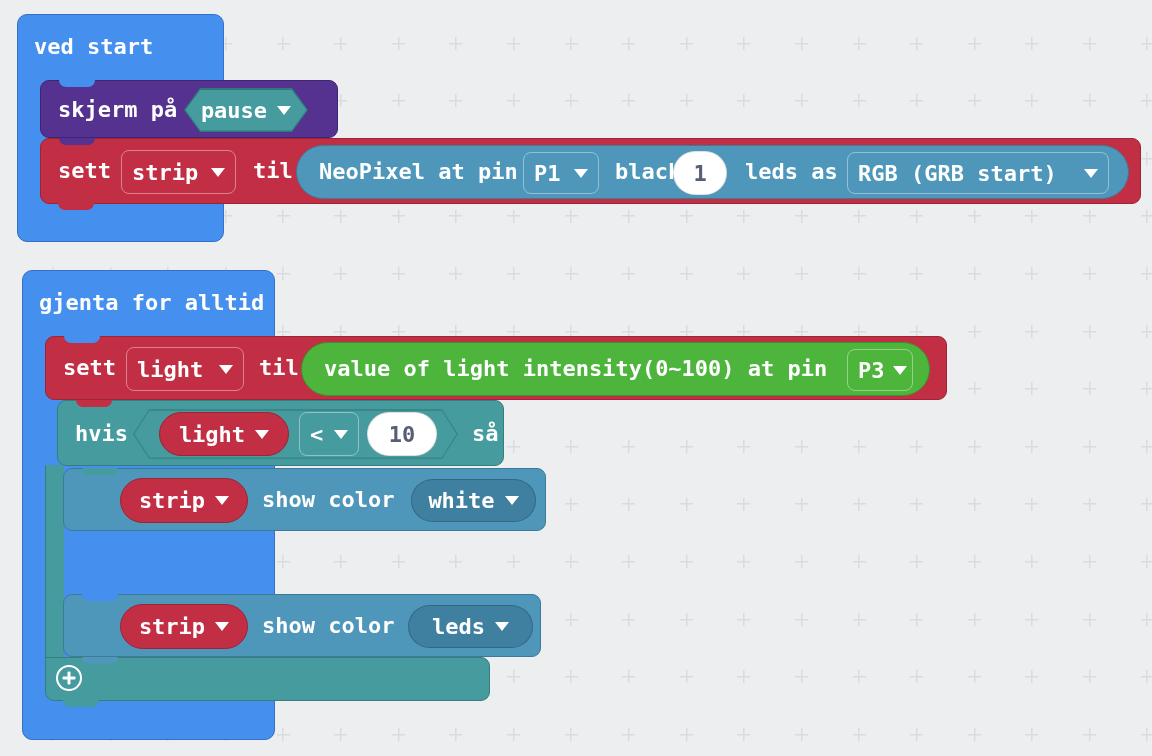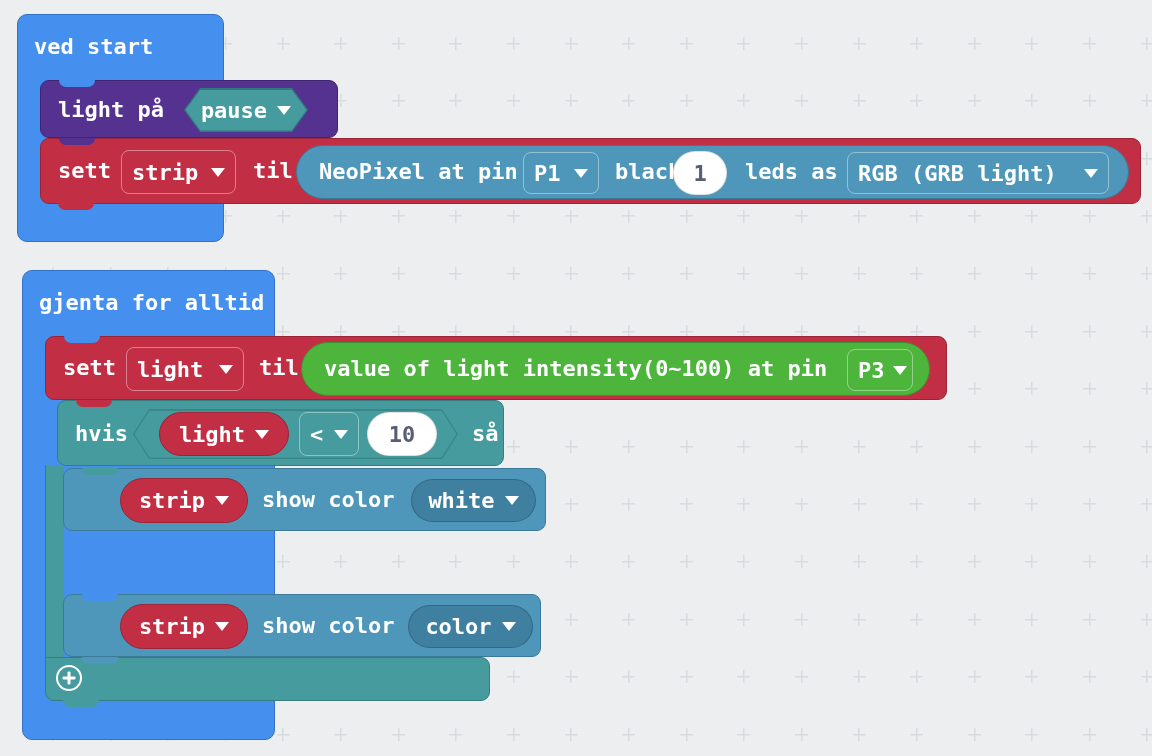--- a/index.html
+++ b/index.html
@@ -315,21 +315,21 @@
       <div class="cross" style="left: 1140.6px; top: 670.4px;"></div>
       <div class="cross" style="left: 1140.6px; top: 728px;"></div>
     </div>
 
   <div class="block blue z1" style="left:17px;top:14px;width:207px;height:228px;border-radius:10px;">
     <span class="t" style="left:16px;top:21px;">ved start</span>
   </div>
 
   <div class="block purple z2" style="left:40px;top:80px;width:298px;height:58px;">
     <div class="notch" style="background:var(--blue);"></div>
-    <span class="t" style="left:17px;top:18px;">light på</span>
+    <span class="t" style="left:17px;top:18px;">skjerm på</span>
     <div class="hex" style="left:143px;top:7px;width:124px;height:44px;">
       <div class="hex-outer" style="background:#2E7B7D;"></div>
       <div class="hex-inner" style="background:var(--teal);">
         <span>pause</span>
         <span class="caret"></span>
       </div>
     </div>
   </div>
 
   <div class="block red z2" style="left:40px;top:138px;width:1101px;height:66px;">
@@ -346,21 +346,21 @@
       <div class="field" style="left:226px;top:6px;width:76px;height:42px;">
         <span>P1</span>
         <span class="caret"></span>
       </div>
       <span class="t" style="left:318px;top:15px;">black</span>
       <div class="oval" style="left:376px;top:5px;width:54px;height:44px;">
         <span>1</span>
       </div>
       <span class="t" style="left:448px;top:15px;">leds as</span>
       <div class="field" style="left:550px;top:6px;width:262px;height:42px;">
-        <span>RGB (GRB light)</span>
+        <span>RGB (GRB start)</span>
         <span class="caret"></span>
       </div>
     </div>
   </div>
   <div class="tab z4" style="left:58px;top:203px;background:var(--red);"></div>
 
   <div class="block blue z1" style="left:22px;top:270px;width:253px;height:470px;border-radius:10px;">
     <span class="t" style="left:16px;top:21px;">gjenta for alltid</span>
   </div>
 
@@ -420,21 +420,21 @@
 
 
   <div class="block steel z3" style="left:63px;top:594px;width:478px;height:63px;">
     <div class="notch" style="background:var(--blue);"></div>
     <div class="pill red" style="left:56px;top:9px;width:128px;height:45px;">
       <span>strip</span>
       <span class="caret"></span>
     </div>
     <span class="t" style="left:198px;top:20px;">show color</span>
     <div class="pill steeldark" style="left:344px;top:10px;width:125px;height:43px;">
-      <span>color</span>
+      <span>leds</span>
       <span class="caret"></span>
     </div>
   </div>
 
   <div class="block teal z2" style="left:45px;top:657px;width:445px;height:44px;border-radius:0 9px 9px 9px;">
     <div class="notch" style="left:36px;background:var(--steel);"></div>
     <div class="plus" style="left:10px;top:7px;"></div>
   </div>
   <div class="tab z3" style="left:63px;top:700px;background:var(--teal);"></div>
 </div>

